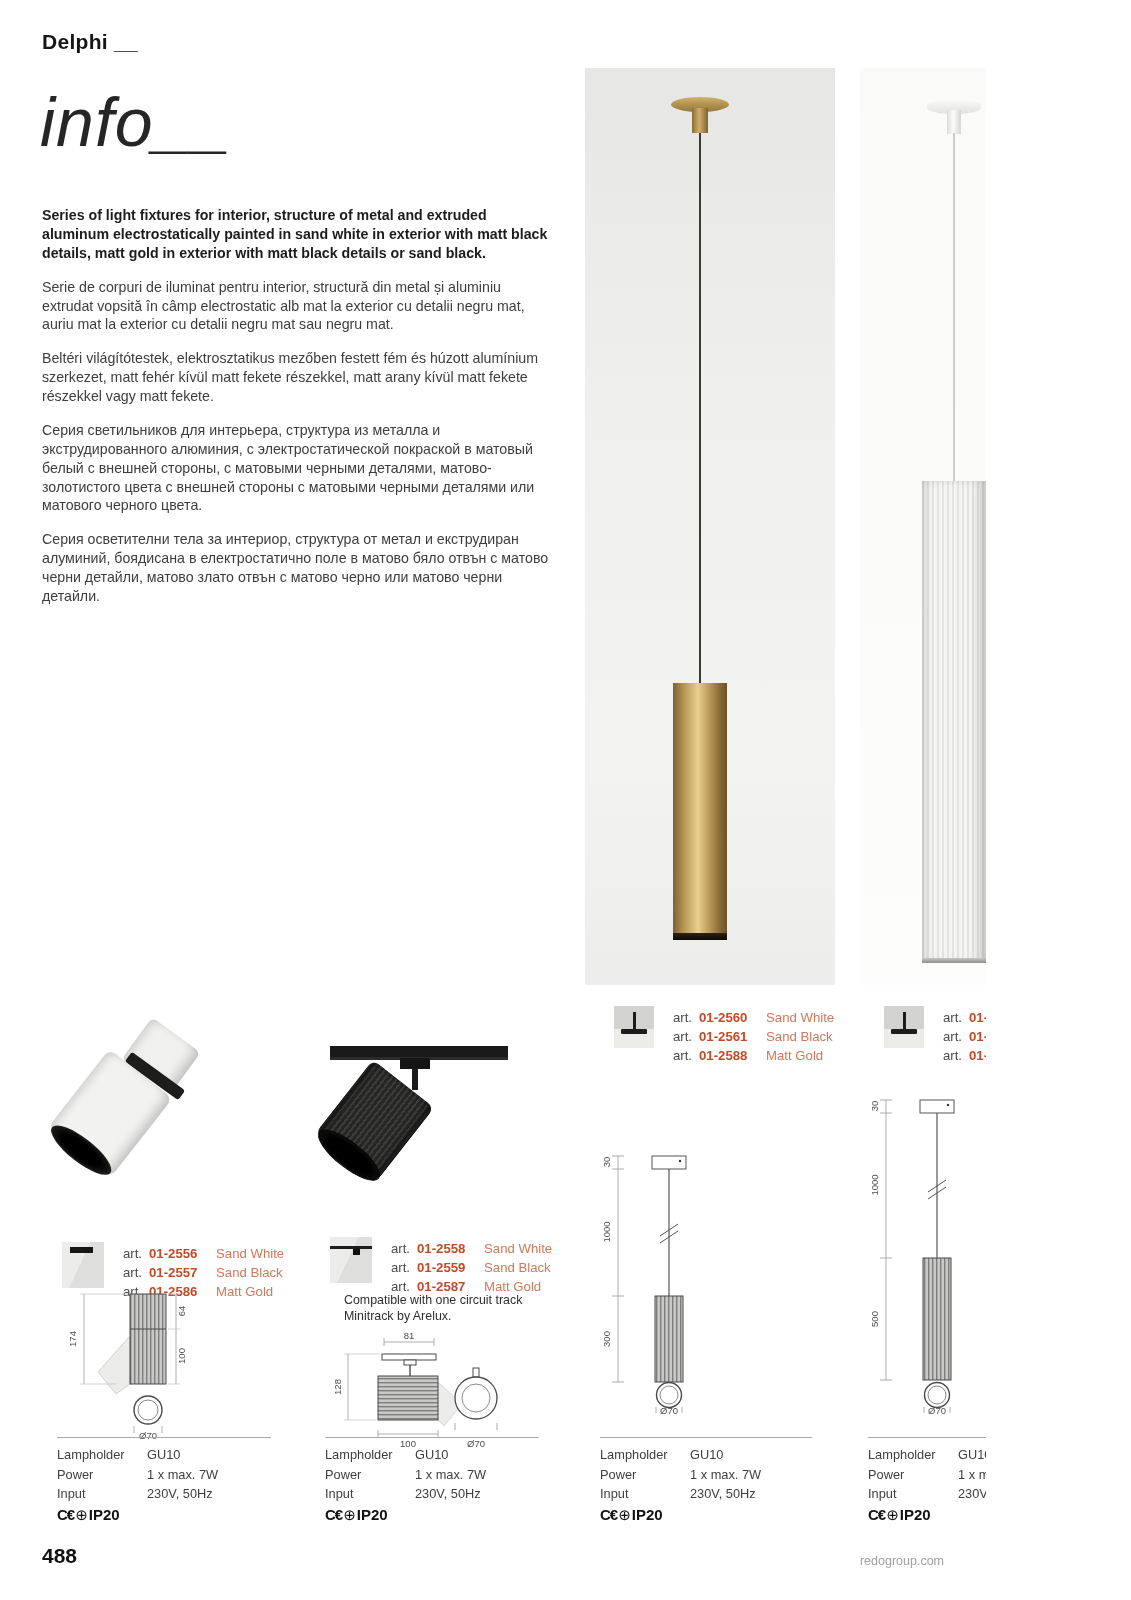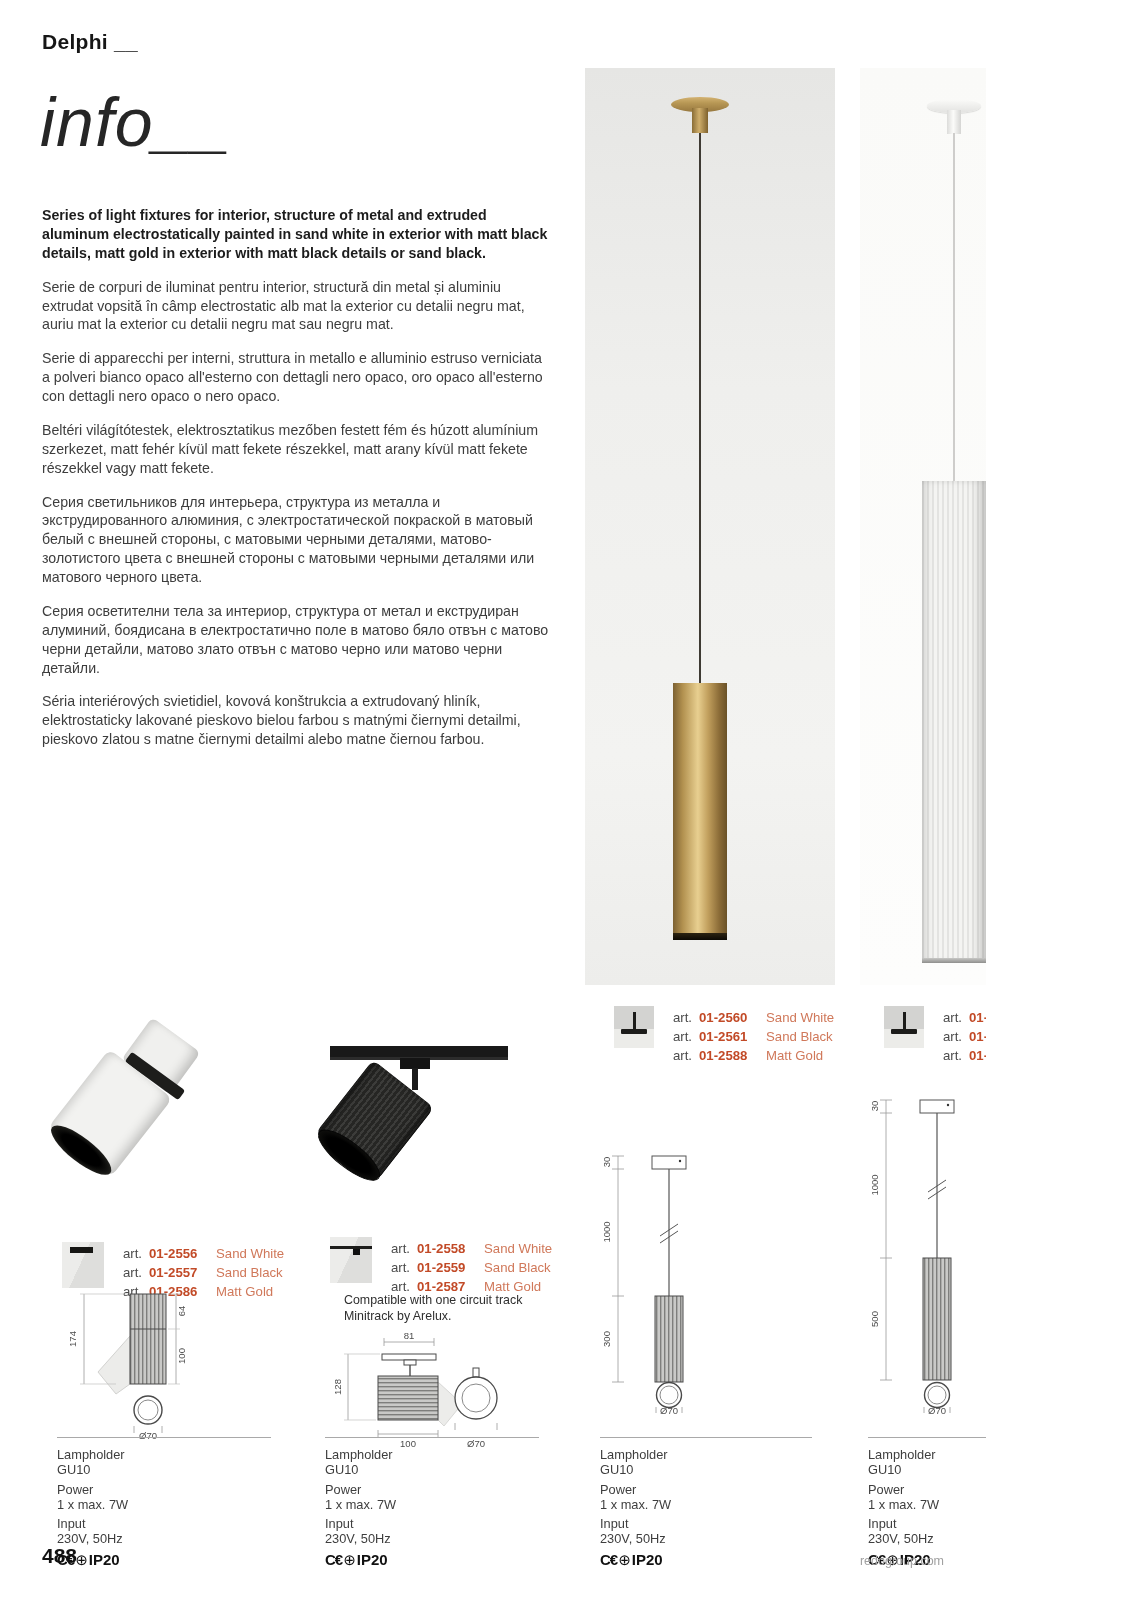--- a/index.html
+++ b/index.html
@@ -74,46 +74,44 @@
   .art-label{color:#4a4a4a;text-align:right;}
   .art-num{font-weight:700;color:var(--accent,#c24a27);}
   .art-finish{color:var(--accent-light,#d0785a);}
   .track-note{position:absolute;left:344px;top:1292px;width:210px;font-size:12.4px;line-height:1.32;color:#2f2f2f;}
   
   svg text{font-family:"Liberation Sans",sans-serif;font-size:9.5px;fill:#4c4c4c;}
   .dimsvg{position:absolute;}
   
   .spec{position:absolute;top:1437px;width:214px;border-top:1px solid #a9a9a9;padding-top:9px;
     font-size:12.8px;color:#3e3e3e;}
-  .spec-row{display:flex;margin-bottom:4.5px;flex-direction:column;}
+  .spec-row{display:flex;margin-bottom:4.5px;}
   .spec-label{width:90px;flex:0 0 auto;}
   .ce-line{margin-top:3px;font-size:15px;color:#111;display:flex;align-items:center;}
   .ce-mark{font-weight:600;letter-spacing:-1px;}
   .earth-icon{font-size:15px;margin:0 1px;}
   .ip{font-weight:700;}
   
   .page-num{position:absolute;left:42px;top:1544px;font-size:21px;font-weight:600;color:#111;}
   .site{position:absolute;right:42px;top:1554px;font-size:12.5px;color:#a1a1a1;text-align:center;}
 </style>
 </head>
 <body>
 
 <div class="page">
 
   <div class="brand">Delphi __</div>
   <div class="info-title">info__</div>
 
   <div class="intro">
     <p class="para bold">Series of light fixtures for interior, structure of metal and extruded aluminum electrostatically painted in sand white in exterior with matt black details, matt gold in exterior with matt black details or sand black.</p>
     <p class="para">Serie de corpuri de iluminat pentru interior, structură din metal și aluminiu extrudat vopsită în câmp electrostatic alb mat la exterior cu detalii negru mat, auriu mat la exterior cu detalii negru mat sau negru mat.</p>
-    <p class="para">Serie di apparecchi per interni, struttura in metallo e alluminio estruso verniciata a polveri bianco opaco all'esterno con dettagli nero opaco, oro opaco all'esterno con dettagli nero opaco o nero opaco.</p>
     <p class="para">Beltéri világítótestek, elektrosztatikus mezőben festett fém és húzott alumínium szerkezet, matt fehér kívül matt fekete részekkel, matt arany kívül matt fekete részekkel vagy matt fekete.</p>
     <p class="para">Серия светильников для интерьера, структура из металла и экструдированного алюминия, с электростатической покраской в матовый белый с внешней стороны, с матовыми черными деталями, матово-золотистого цвета с внешней стороны с матовыми черными деталями или матового черного цвета.</p>
     <p class="para">Серия осветителни тела за интериор, структура от метал и екструдиран алуминий, боядисана в електростатично поле в матово бяло отвън с матово черни детайли, матово злато отвън с матово черно или матово черни детайли.</p>
-    <p class="para">Séria interiérových svietidiel, kovová konštrukcia a extrudovaný hliník, elektrostaticky lakované pieskovo bielou farbou s matnými čiernymi detailmi, pieskovo zlatou s matne čiernymi detailmi alebo matne čiernou farbou.</p>
   </div>
 
   <div class="panel gold-bg"></div>
   <div class="panel white-bg"></div>
 
   <div class="g-canopy"></div>
   <div class="g-stem"></div>
   <div class="g-cable"></div>
   <div class="g-body"></div>
 

